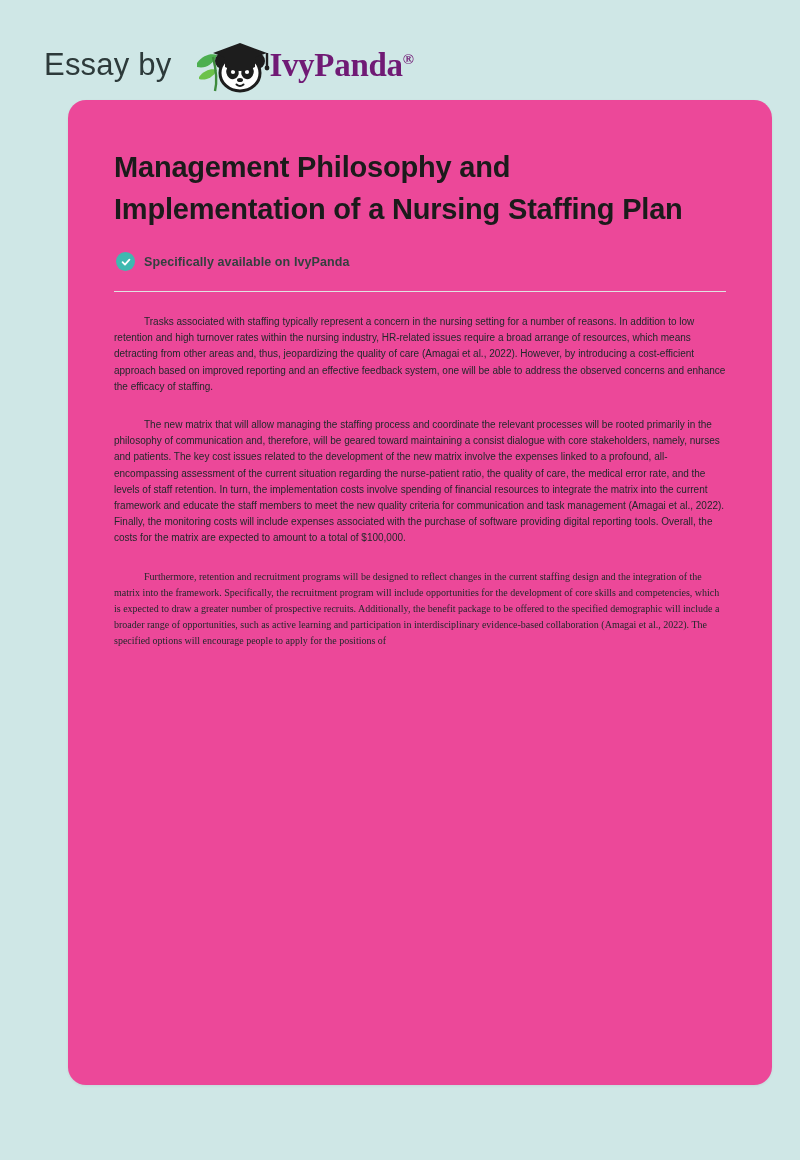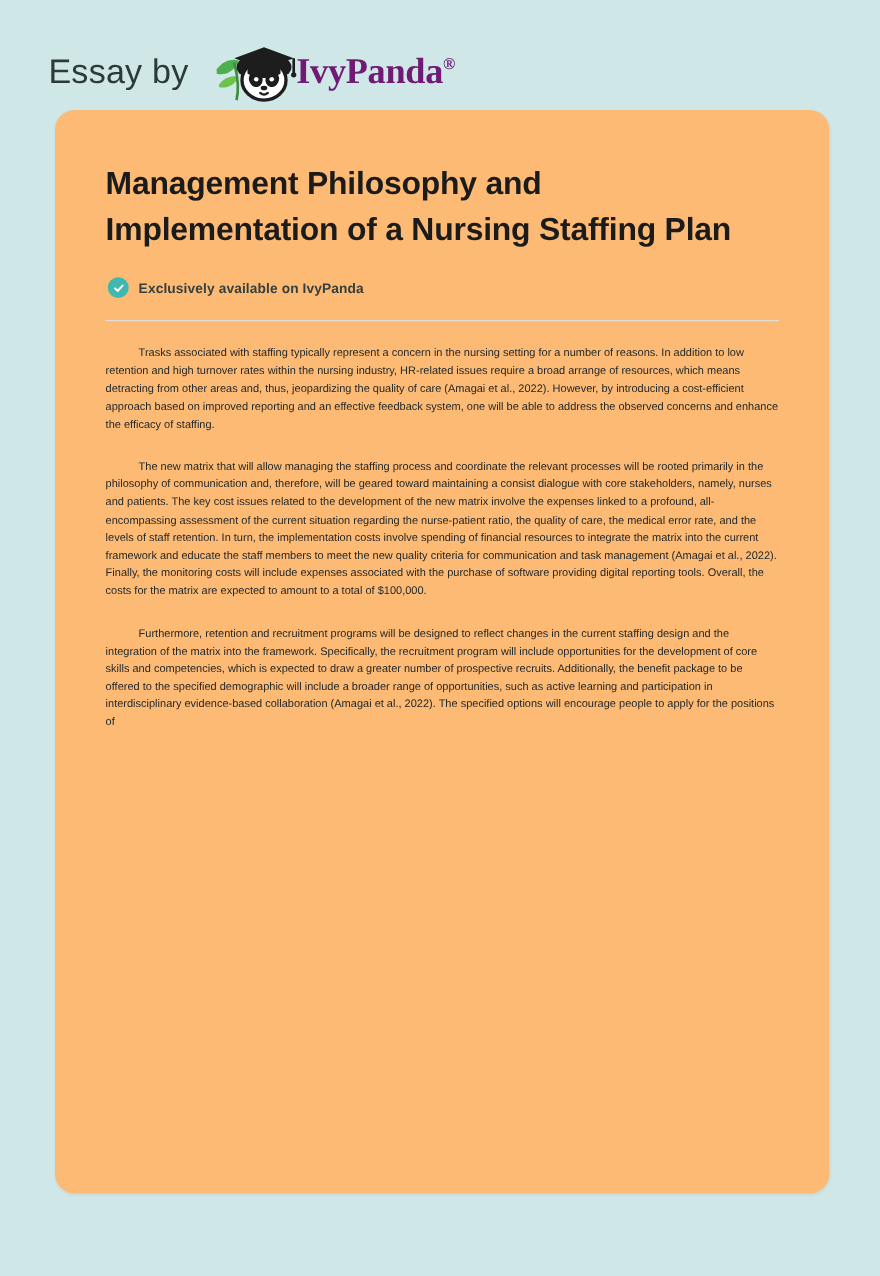--- a/index.html
+++ b/index.html
@@ -53,22 +53,22 @@
     letter-spacing: -0.3px;
     margin-left: -4px;
   }
   .brand-name .reg {
     font-size: 15px;
     vertical-align: super;
     font-weight: bold;
   }
   
   .card {
-    margin: 4px 48px 0 50px;
-    background: #fdba74;
+    margin: 4px 48px 0 68px;
+    background: #ec4899;
     border-radius: 18px;
     box-shadow: 0 1px 3px rgba(0,0,0,0.06);
     padding: 46px 46px 40px 46px;
     box-sizing: border-box;
     width: 704px;
     min-height: 985px;
   }
   h1.doc-title {
     font-family: "Liberation Sans", sans-serif;
     font-size: 29px;
@@ -107,21 +107,21 @@
     margin: 0 0 22px 0;
   }
   p.body-par {
     font-size: 10px;
     line-height: 1.62;
     color: #22282b;
     margin: 0 0 22px 0;
     text-indent: 30px;
     text-align: left;
   }
-  p.body-par:last-child { margin-bottom: 0; }
+  p.body-par:last-child { margin-bottom: 0; font-family: Liberation Serif, serif; }
 </style>
 </head>
 <body>
 
 <div class="page">
 
   <div class="brand-bar">
     <span class="brand-essay">Essay by</span>
     <span class="brand-logo">
       <span class="panda-mark">
@@ -156,21 +156,21 @@
 
   <div class="card">
     <h1 class="doc-title">Management Philosophy and Implementation of a Nursing Staffing Plan</h1>
 
     <div class="exclusive-row">
       <span class="check-badge">
         <svg viewBox="0 0 14 14" width="12" height="12" xmlns="http://www.w3.org/2000/svg">
           <path d="M3 7.2 L5.8 10 L11 4.2" fill="none" stroke="#ffffff" stroke-width="2.1" stroke-linecap="round" stroke-linejoin="round"></path>
         </svg>
       </span>
-      <span class="exclusive-text">Exclusively available on IvyPanda</span>
+      <span class="exclusive-text">Specifically available on IvyPanda</span>
     </div>
 
     <div class="divider"></div>
 
     <p class="body-par">Trasks associated with staffing typically represent a concern in the nursing setting for a number of reasons. In addition to low retention and high turnover rates within the nursing industry, HR-related issues require a broad arrange of resources, which means detracting from other areas and, thus, jeopardizing the quality of care (Amagai et al., 2022). However, by introducing a cost-efficient approach based on improved reporting and an effective feedback system, one will be able to address the observed concerns and enhance the efficacy of staffing.</p>
     <p class="body-par">The new matrix that will allow managing the staffing process and coordinate the relevant processes will be rooted primarily in the philosophy of communication and, therefore, will be geared toward maintaining a consist dialogue with core stakeholders, namely, nurses and patients. The key cost issues related to the development of the new matrix involve the expenses linked to a profound, all-encompassing assessment of the current situation regarding the nurse-patient ratio, the quality of care, the medical error rate, and the levels of staff retention. In turn, the implementation costs involve spending of financial resources to integrate the matrix into the current framework and educate the staff members to meet the new quality criteria for communication and task management (Amagai et al., 2022). Finally, the monitoring costs will include expenses associated with the purchase of software providing digital reporting tools. Overall, the costs for the matrix are expected to amount to a total of $100,000.</p>
     <p class="body-par">Furthermore, retention and recruitment programs will be designed to reflect changes in the current staffing design and the integration of the matrix into the framework. Specifically, the recruitment program will include opportunities for the development of core skills and competencies, which is expected to draw a greater number of prospective recruits. Additionally, the benefit package to be offered to the specified demographic will include a broader range of opportunities, such as active learning and participation in interdisciplinary evidence-based collaboration (Amagai et al., 2022). The specified options will encourage people to apply for the positions of</p>
   </div>
 
 </div>

